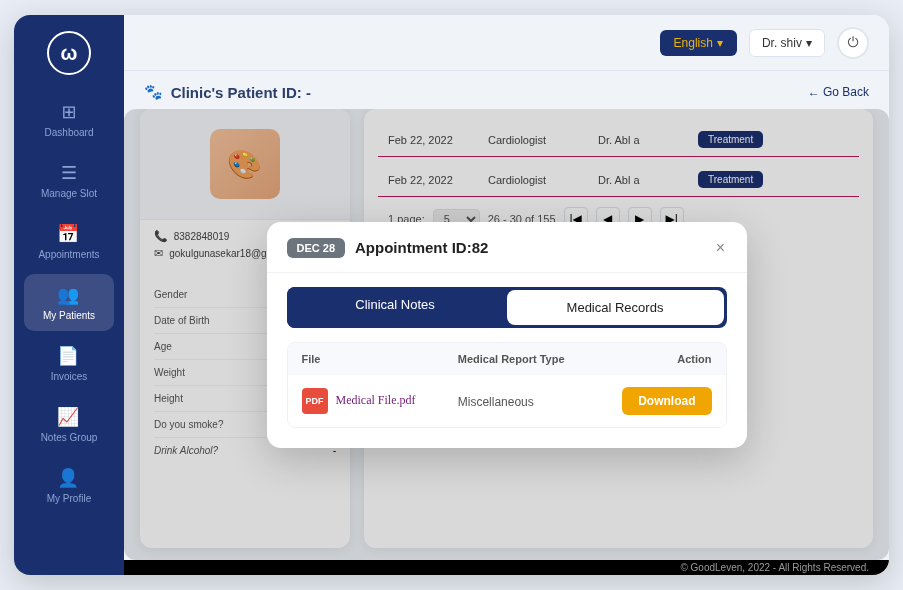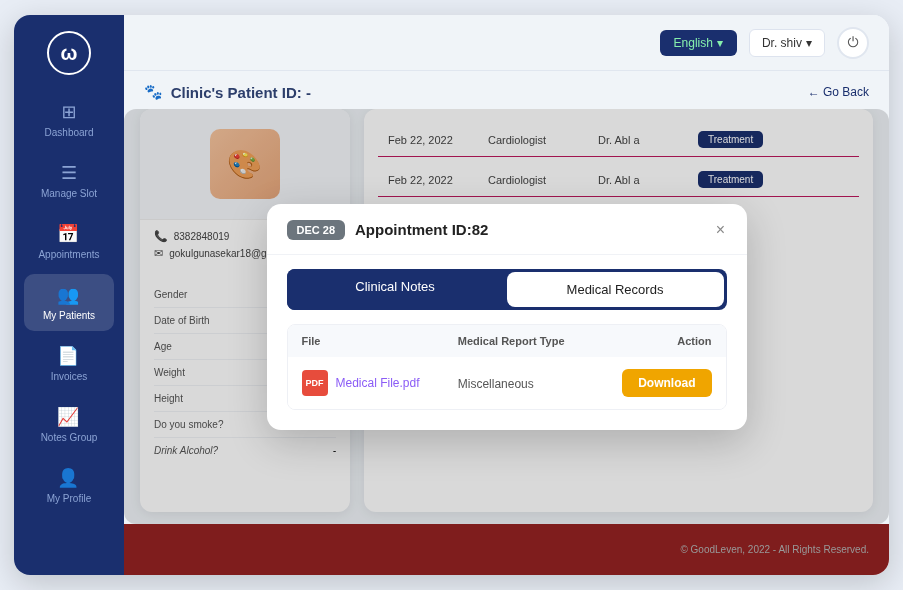--- a/index.html
+++ b/index.html
@@ -108,21 +108,21 @@
       display: flex;
       align-items: center;
       justify-content: flex-end;
       padding: 0 20px;
       gap: 12px;
       border-bottom: 1px solid #e0e6ef;
     }
 
     .lang-btn {
       background: #1a2f6e;
-      color: #86efac;
+      color: #eab308;
       border: none;
       border-radius: 6px;
       padding: 6px 14px;
       font-size: 12px;
       cursor: pointer;
       display: flex;
       align-items: center;
       gap: 4px;
     }
 
@@ -468,21 +468,22 @@
       align-items: center;
       justify-content: center;
       color: #fff;
       font-size: 9px;
       font-weight: bold;
       flex-shrink: 0;
     }
 
     .file-name {
       font-size: 12px;
-      color: #8b5cf6;
+      color: #701a75;
+      font-family: Liberation Serif, serif;
     }
 
     .report-type {
       font-size: 12px;
       color: #555;
     }
 
     .download-btn {
       background: #f0a500;
       color: #fff;
@@ -491,24 +492,24 @@
       padding: 7px 16px;
       font-size: 12px;
       font-weight: 600;
       cursor: pointer;
       white-space: nowrap;
     }
 
     
     .footer {
       text-align: right;
-      padding: 20px 20px;
+      padding: 2px 20px;
       font-size: 10px;
       color: #999;
-      background: #7f1d1d;
+      background: #000000;
     }
   </style>
 </head>
 <body>
 
 <div class="app-shell">
 
   <div class="sidebar">
     <div class="sidebar-logo">
       <span>ω</span>

